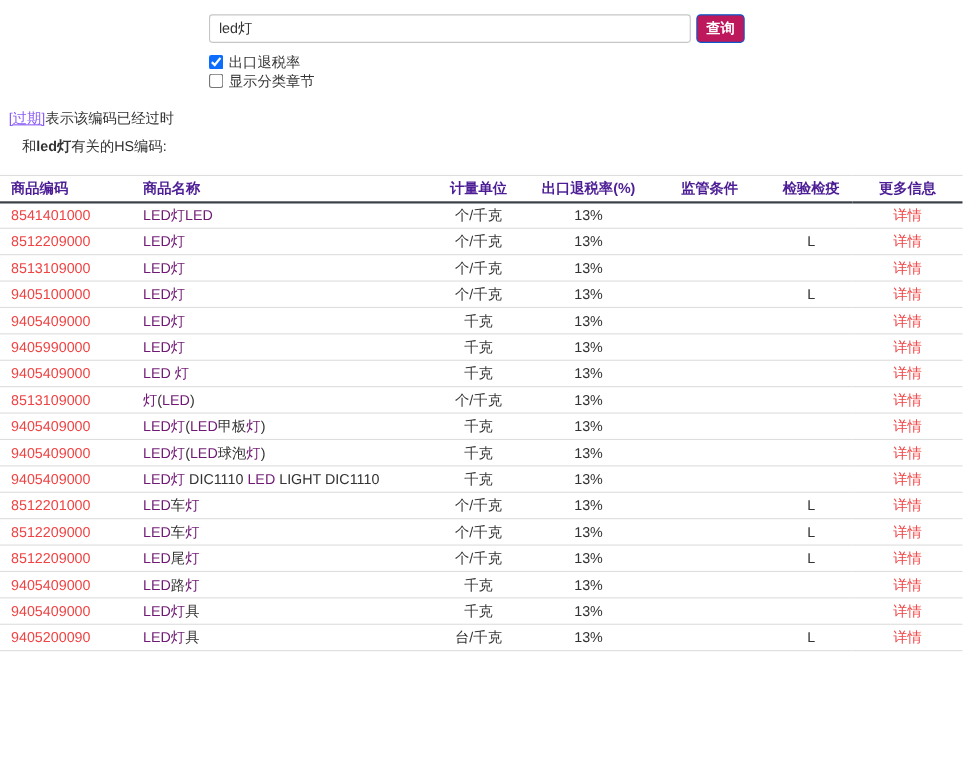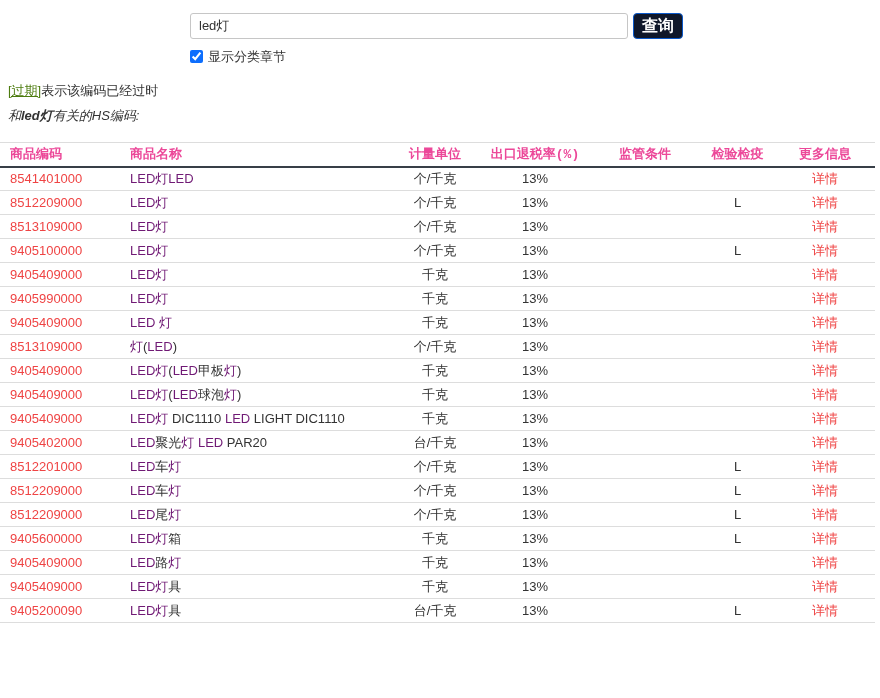--- a/index.html
+++ b/index.html
@@ -15,51 +15,51 @@
   .search-area { margin: 13px 0 0 190px; display: flex; align-items: center; gap: 5px; }
   .search-input {
     width: 438px; height: 26px;
     border: 1px solid #c6c6c6; border-radius: 3px;
     padding: 0 8px; font-size: 13px; color: #333;
     font-family: "Liberation Sans", sans-serif;
     outline: none;
   }
   .query-button {
     height: 26px; min-width: 40px; padding: 0 8px;
-    background: #0f172a; color: #fff;
+    background: #be185d; color: #fff;
     border: 1px solid #0a58ca; border-radius: 4px;
-    font-size: 16px; font-weight: bold; cursor: pointer;
+    font-size: 13px; font-weight: bold; cursor: pointer;
     font-family: "Liberation Sans", sans-serif;
   }
 
   
   .filters { margin: 9px 0 0 190px; }
   .filter-row { display: flex; align-items: center; height: 17px; }
   .filter-row input[type=checkbox] {
     width: 13px; height: 13px; margin: 0 5px 0 0;
     accent-color: #0d6efd;
   }
 
   
   .note-expired { margin: 18px 0 0 8px; line-height: 16px; }
-  .note-expired .tag { color: #4d7c0f; text-decoration: underline; }
-  .note-related { margin: 9px 0 0 8px; line-height: 16px; font-style: italic; }
+  .note-expired .tag { color: #8b5cf6; text-decoration: underline; }
+  .note-related { margin: 9px 0 0 20px; line-height: 16px; }
   .note-related .kw { font-weight: bold; }
 
   
   table.hs-table {
     width: 875px; margin-top: 18px;
     border-collapse: collapse; table-layout: fixed;
   }
   .hs-table th {
-    font-weight: bold; font-size: 13px; color: #ec4899;
+    font-weight: bold; font-size: 13px; color: #4c1d95;
     height: 24px; padding: 0;
     border-top: 1px solid #ddd;
     border-bottom: 2px solid #383f47;
-    text-align: center; white-space: nowrap; font-family: Liberation Mono, monospace;
+    text-align: center; white-space: nowrap;
   }
   .hs-table th.col-code, .hs-table th.col-name { text-align: left; padding-left: 10px; }
   .hs-table td {
     height: 24px; padding: 0;
     border-bottom: 1px solid #ddd;
     text-align: center; white-space: nowrap; overflow: hidden;
     font-size: 13px;
   }
   .hs-table td.cell-code, .hs-table td.cell-name { text-align: left; padding-left: 10px; }
   .hs-table a { color: #ef4444; text-decoration: none; cursor: pointer; }
@@ -69,20 +69,24 @@
 <body>
 
 <div class="search-area">
   <input class="search-input" type="text" value="led灯" style="">
   <button class="query-button">查询</button>
 </div>
 
 <div class="filters">
   <label class="filter-row">
     <input type="checkbox" checked="" style="">
+    <span>出口退税率</span>
+  </label>
+  <label class="filter-row">
+    <input type="checkbox" style="">
     <span>显示分类章节</span>
   </label>
 </div>
 
 <div class="note-expired">
   <span class="tag">[过期]</span><span>表示该编码已经过时</span>
 </div>
 
 <div class="note-related">
   <span>和</span><span class="kw">led灯</span><span>有关的HS编码:</span>
@@ -203,29 +207,20 @@
       <tr>
         <td class="cell-code"><a>9405409000</a></td>
         <td class="cell-name"><span class="hl">LED灯</span><span> DIC1110 </span><span class="hl">LED</span><span> LIGHT DIC1110</span></td>
         <td>千克</td>
         <td>13%</td>
         <td></td>
         <td></td>
         <td><a>详情</a></td>
       </tr>
       <tr>
-        <td class="cell-code"><a>9405402000</a></td>
-        <td class="cell-name"><span class="hl">LED</span><span>聚光</span><span class="hl">灯</span><span> </span><span class="hl">LED</span><span> PAR20</span></td>
-        <td>台/千克</td>
-        <td>13%</td>
-        <td></td>
-        <td></td>
-        <td><a>详情</a></td>
-      </tr>
-      <tr>
         <td class="cell-code"><a>8512201000</a></td>
         <td class="cell-name"><span class="hl">LED</span><span>车</span><span class="hl">灯</span></td>
         <td>个/千克</td>
         <td>13%</td>
         <td></td>
         <td>L</td>
         <td><a>详情</a></td>
       </tr>
       <tr>
         <td class="cell-code"><a>8512209000</a></td>
@@ -233,29 +228,20 @@
         <td>个/千克</td>
         <td>13%</td>
         <td></td>
         <td>L</td>
         <td><a>详情</a></td>
       </tr>
       <tr>
         <td class="cell-code"><a>8512209000</a></td>
         <td class="cell-name"><span class="hl">LED</span><span>尾</span><span class="hl">灯</span></td>
         <td>个/千克</td>
-        <td>13%</td>
-        <td></td>
-        <td>L</td>
-        <td><a>详情</a></td>
-      </tr>
-      <tr>
-        <td class="cell-code"><a>9405600000</a></td>
-        <td class="cell-name"><span class="hl">LED灯</span><span>箱</span></td>
-        <td>千克</td>
         <td>13%</td>
         <td></td>
         <td>L</td>
         <td><a>详情</a></td>
       </tr>
       <tr>
         <td class="cell-code"><a>9405409000</a></td>
         <td class="cell-name"><span class="hl">LED</span><span>路</span><span class="hl">灯</span></td>
         <td>千克</td>
         <td>13%</td>

